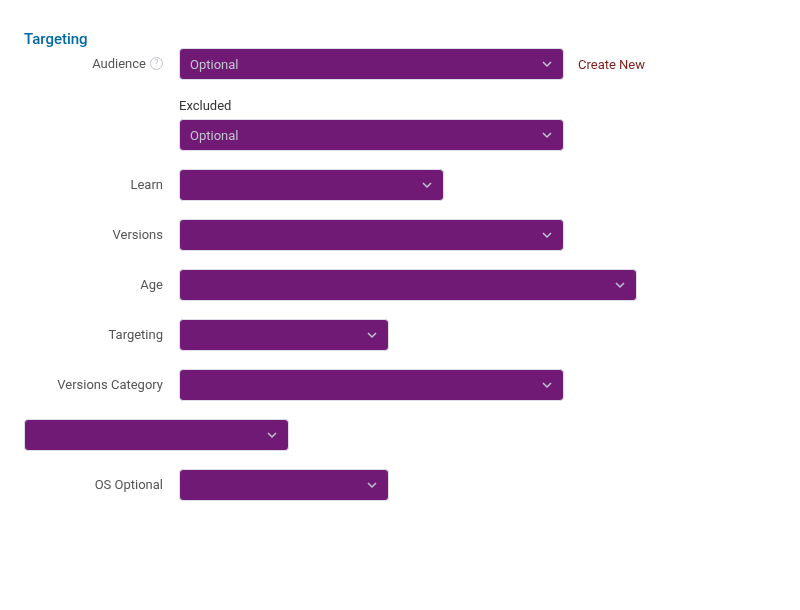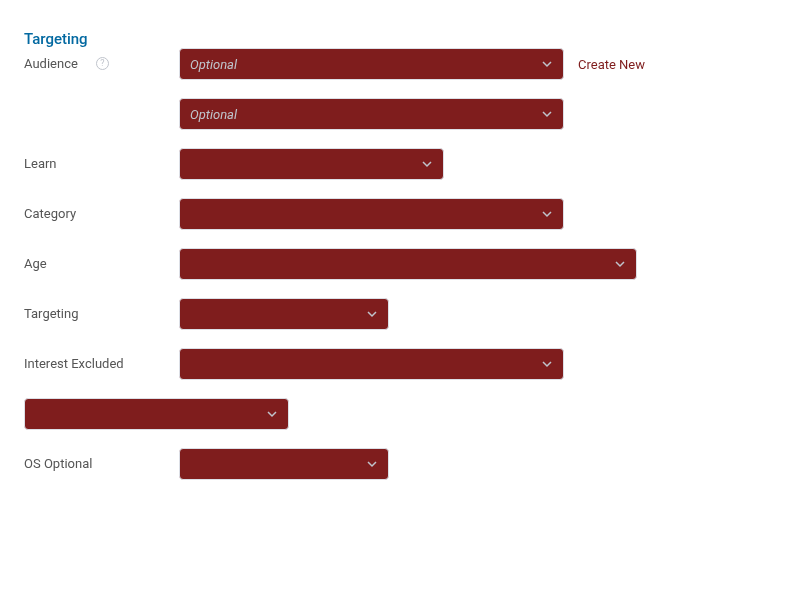--- a/index.html
+++ b/index.html
@@ -27,41 +27,40 @@
       margin-bottom: 18px;
     }
     .label-col {
       width: 155px;
       text-align: right;
       padding-right: 16px;
       padding-top: 8px;
       color: #555;
       font-size: 13px;
       display: flex;
-      justify-content: flex-start;
-      align-items: center;
-      gap: 18px;
+      justify-content: flex-end;
+      align-items: center;
+      gap: 4px;
     }
     .field-col {
       flex: 1;
       min-width: 0;
     }
     .select-box {
       display: flex;
       align-items: center;
       justify-content: space-between;
       height: 32px;
       border: 1px solid #dcdfe6;
       border-radius: 4px;
       padding: 0 10px;
-      background: #7f1d1d;
+      background: #701a75;
       cursor: pointer;
       color: #c0c4cc;
       font-size: 13px;
-      font-style: italic;
     }
     .select-box .placeholder {
       color: #c0c4cc;
     }
     .select-box .arrow {
       display: flex;
       align-items: center;
     }
     .chevron-down {
       width: 12px;
@@ -139,20 +138,21 @@
         <span class="arrow">
           <svg class="chevron-down" viewBox="0 0 12 12">
               <polyline points="2,4 6,8 10,4"></polyline>
             </svg>
         </span>
       </div>
       <a class="link">Create New</a>
     </div>
 
     <div class="excluded-block">
+      <div class="sublabel">Excluded</div>
       <div class="select-box excluded-select">
         <span class="placeholder">Optional</span>
         <span class="arrow">
           <svg class="chevron-down" viewBox="0 0 12 12">
               <polyline points="2,4 6,8 10,4"></polyline>
             </svg>
         </span>
       </div>
     </div>
   </div>
@@ -169,21 +169,21 @@
         <svg class="chevron-down" viewBox="0 0 12 12">
             <polyline points="2,4 6,8 10,4"></polyline>
           </svg>
       </span>
     </div>
   </div>
 </div>
 
 <div class="form-row">
   <div class="label-col">
-    <span>Category</span>
+    <span>Versions</span>
   </div>
   <div class="field-col">
     <div class="select-box location-select">
       <span></span>
       <span class="arrow">
         <svg class="chevron-down" viewBox="0 0 12 12">
             <polyline points="2,4 6,8 10,4"></polyline>
           </svg>
       </span>
     </div>
@@ -217,21 +217,21 @@
         <svg class="chevron-down" viewBox="0 0 12 12">
             <polyline points="2,4 6,8 10,4"></polyline>
           </svg>
       </span>
     </div>
   </div>
 </div>
 
 <div class="form-row">
   <div class="label-col">
-    <span>Interest Excluded</span>
+    <span>Versions Category</span>
   </div>
   <div class="field-col">
     <div class="select-box interest-select">
       <span></span>
       <span class="arrow">
         <svg class="chevron-down" viewBox="0 0 12 12">
             <polyline points="2,4 6,8 10,4"></polyline>
           </svg>
       </span>
     </div>

